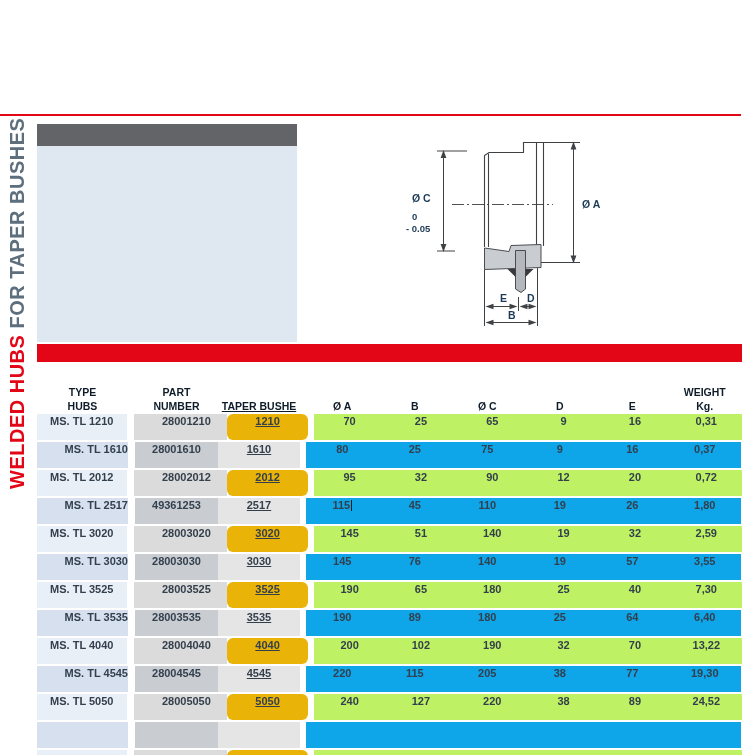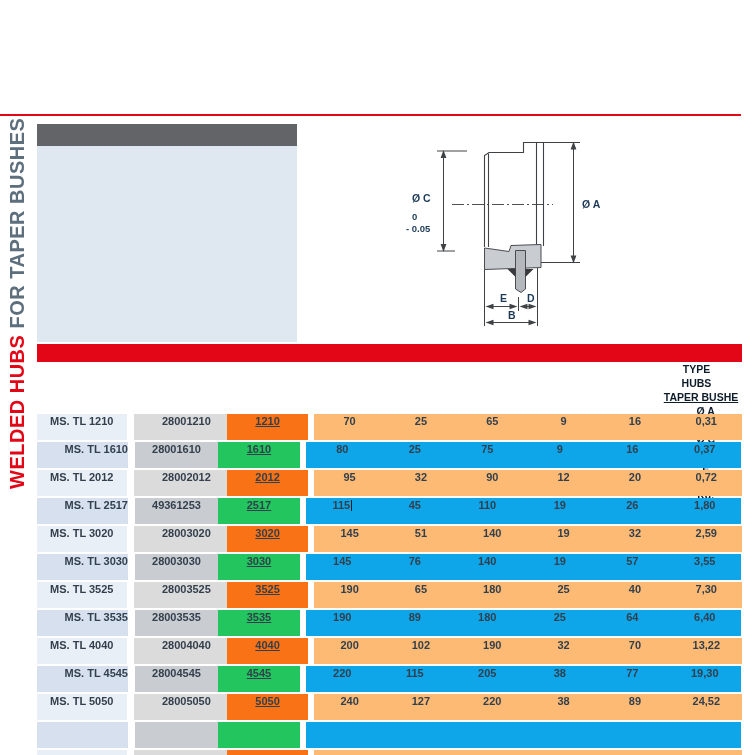--- a/index.html
+++ b/index.html
@@ -25,40 +25,40 @@
   .thumb-body{position:absolute;left:37px;top:146px;width:260px;height:196px;background:#dfe7f1;}
 
   .drawing{position:absolute;left:395px;top:135px;}
   .drawing text{font-family:"Liberation Sans", sans-serif;font-weight:bold;fill:var(--navy);}
   .lbl-big{font-size:10.5px;}
   .lbl-small{font-size:9.5px;}
 
   .tablewrap{position:absolute;left:37px;top:344px;width:705px;}
   .redbar{height:18px;background:var(--red);}
 
-  .thead{display:flex;align-items:flex-end;height:52px;padding-bottom:15px;box-sizing:border-box;flex-direction:column;}
+  .thead{display:flex;align-items:flex-end;height:52px;padding-bottom:1px;box-sizing:border-box;}
   .hcell{text-align:center;font-weight:bold;font-size:10.5px;line-height:14px;color:var(--hdr-text);}
 
   .row{display:flex;height:26px;margin-bottom:2px;}
   .cell{text-align:center;font-size:11px;font-weight:bold;line-height:15px;color:var(--cell-text);
         overflow:hidden;white-space:nowrap;}
 
   .c-type{width:91px;}
   .c-part{width:83px;margin-left:7px;}
   .c-taper{width:82px;text-decoration:underline;}
   .c-num{width:72.5px;}
   .c-a{margin-left:6px;}
 
   .row.odd  .c-type{background:#e9eff7;}
   .row.odd  .c-part{background:#dbdbdb;padding-left:12px;}
-  .row.odd  .c-taper{background:#f97316;}
-  .row.odd  .c-num{background:#fdba74;}
+  .row.odd  .c-taper{background:#eab308;border-radius:6px;}
+  .row.odd  .c-num{background:#bef264;}
   .row.even .c-type{background:#d6e0ee;text-align:right;}
   .row.even .c-part{background:#c9cdd2;}
-  .row.even .c-taper{background:#22c55e;}
+  .row.even .c-taper{background:#e5e5e5;}
   .row.even .c-num{background:#0ea5e9;}
 
   .row.empty{margin-top:2px;}
   .row.thin{height:3px;margin-bottom:0;}
   .row.thin .cell{line-height:3px;}
 
   .caret{display:inline-block;width:1px;height:11px;background:#1a1a1a;margin-left:1px;vertical-align:-2px;}
 </style>
 </head>
 <body>
@@ -128,20 +128,24 @@
   </svg>
 
   <div class="tablewrap">
     <div class="redbar"></div>
 
     <div class="thead">
       <div class="hcell c-type">
         <div>TYPE</div>
         <div>HUBS</div>
       </div>
+      <div class="hcell c-part">
+        <div>PART</div>
+        <div>NUMBER</div>
+      </div>
       <div class="hcell c-taper">
         <div></div>
         <div>TAPER BUSHE</div>
       </div>
       <div class="hcell c-num c-a">
         <div></div>
         <div>Ø A</div>
       </div>
       <div class="hcell c-num">
         <div></div>

